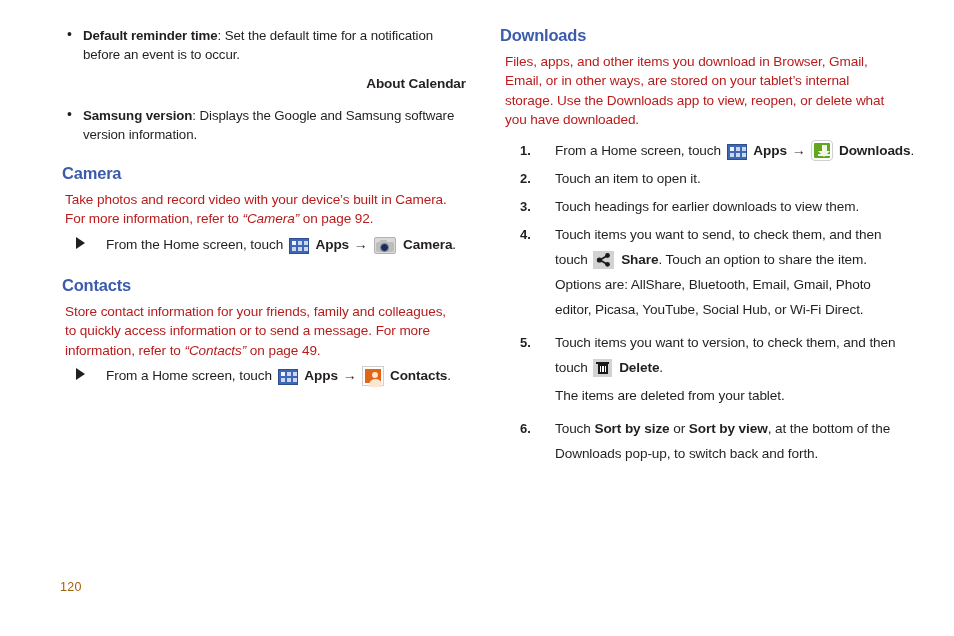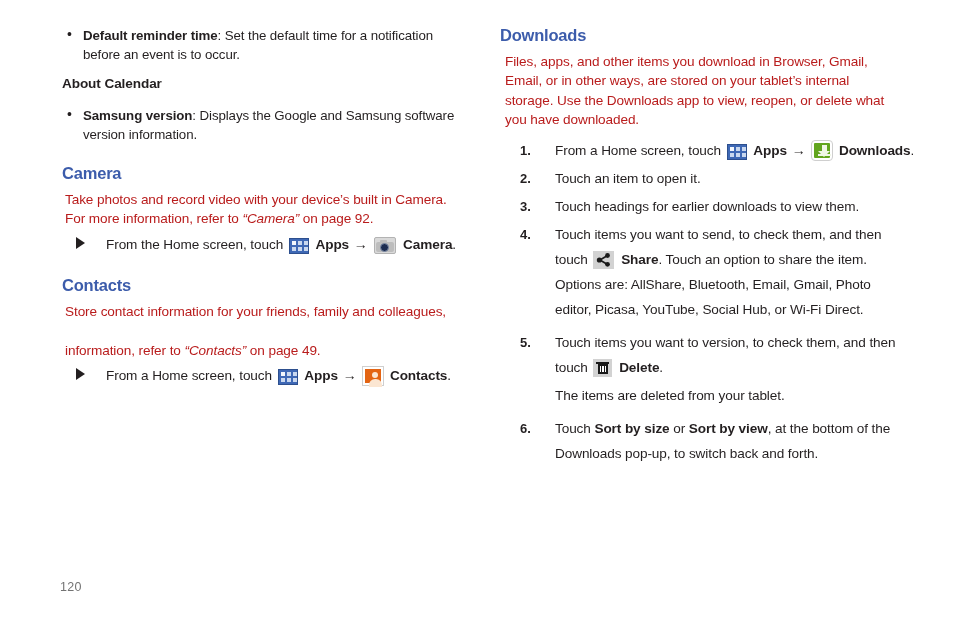--- a/index.html
+++ b/index.html
@@ -274,36 +274,36 @@
   .ico-delete .s2 { left: 10.5px; }
 
   .arrow { font-size: 14px; padding: 0 1px; }
 
   
   .page-number {
     position: absolute;
     left: 60px;
     top: 580px;
     font-size: 12.5px;
-    color: #737373;
+    color: #a16207;
     letter-spacing: 0.3px;
   }
 </style>
 </head>
 <body>
 
 <div class="page">
 
   <div class="col col-left">
 
     <div class="dot-item">
       <b>Default reminder time</b><span>: Set the default time for a notification before an event is to occur.</span>
     </div>
 
-    <div class="sub-bold" style="margin-top:10px;">About Calendar</div>
+    <div class="sub-bold" style="margin-top:10px;text-align:right;">About Calendar</div>
 
     <div class="dot-item" style="margin-top:13px;">
       <b>Samsung version</b><span>: Displays the Google and Samsung software version information.</span>
     </div>
 
     <h2 class="section-heading heading-camera">Camera</h2>
 
     <p class="body">
       <span>Take photos and record video with your device’s built in Camera.</span><br>
       <span>For more information, refer to </span><i>“Camera”</i><span> on page 92.</span>
@@ -321,21 +321,21 @@
       <span class="icon ico-camera">
         <span class="hump"></span><span class="body"></span><span class="lens"></span>
       </span>
       <b>Camera</b><span>.</span>
     </div>
 
     <h2 class="section-heading heading-contacts">Contacts</h2>
 
     <p class="body">
       <span>Store contact information for your friends, family and colleagues,</span><br>
-      <br>
+      <span>to quickly access information or to send a message. For more</span><br>
       <span>information, refer to </span><i>“Contacts”</i><span> on page 49.</span>
     </p>
 
     <div class="tri-item">
       <span class="tri"></span>
       <span>From a Home screen, touch</span>
       <span class="icon ico-apps">
         <span class="g g1"></span><span class="g g2"></span><span class="g g3"></span>
         <span class="g g4"></span><span class="g g5"></span><span class="g g6"></span>
       </span>

